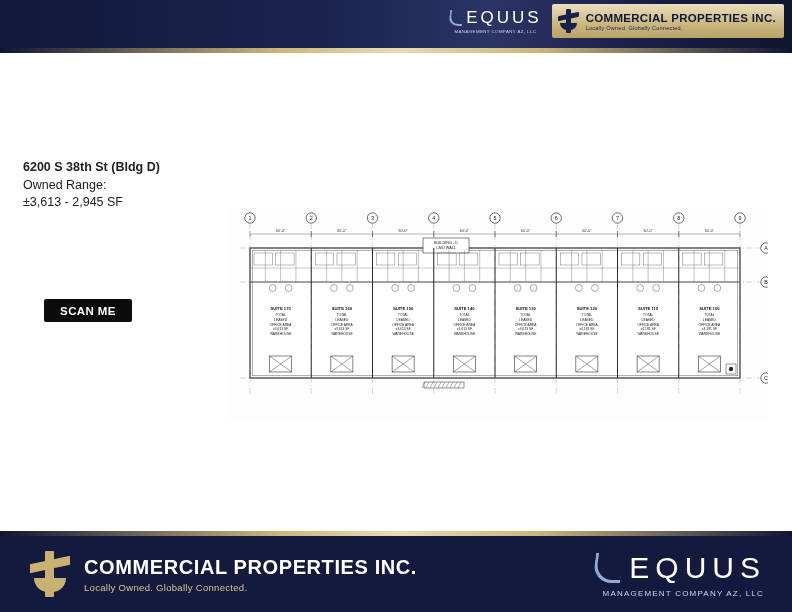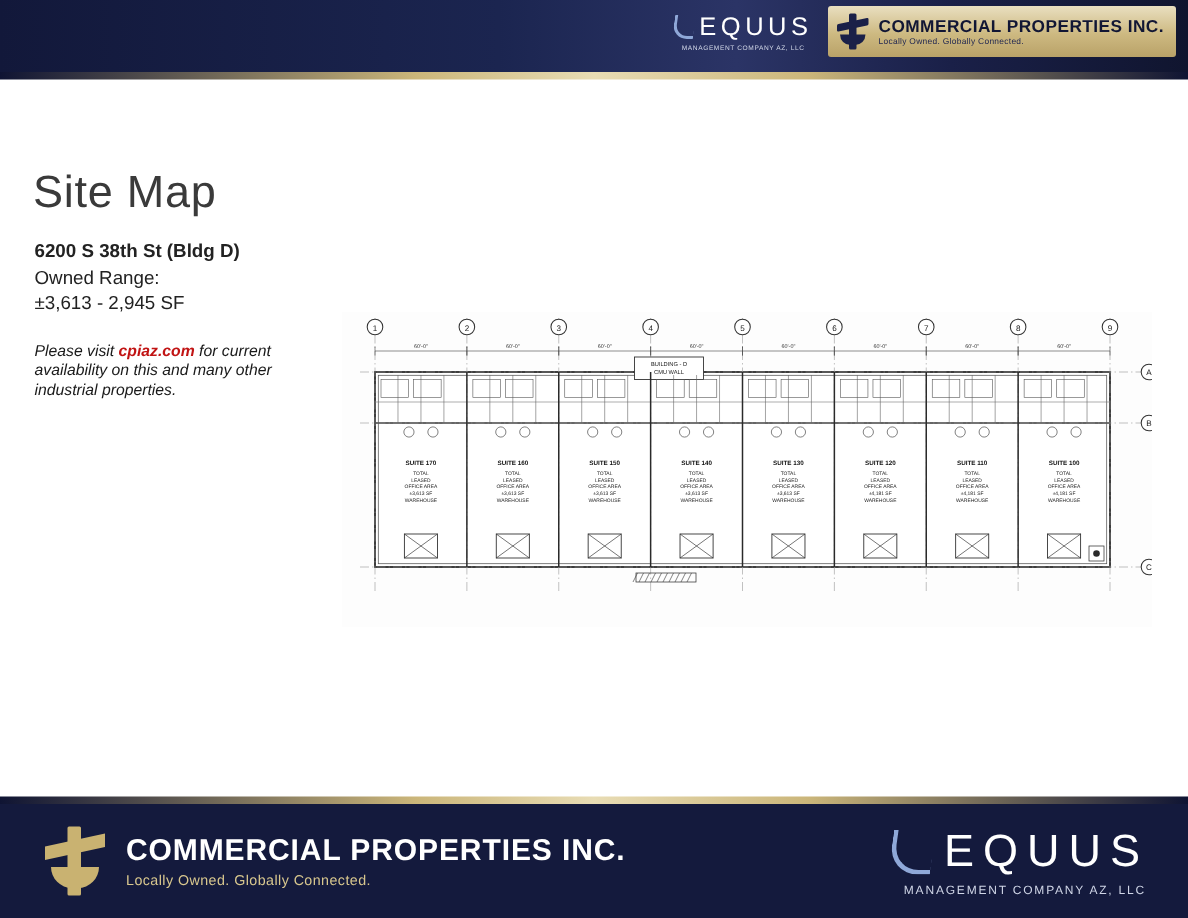--- a/index.html
+++ b/index.html
@@ -192,29 +192,26 @@
         </div>
         <div>
           <div class="cpi-txt-top">COMMERCIAL PROPERTIES INC.</div>
           <div class="cpi-txt-bot">Locally Owned. Globally Connected.</div>
         </div>
       </div>
     </div>
   </div>
   <div class="header-accent"></div>
 
-  <div class="sitemap-title">Site Map</div>
   <div class="addr">6200 S 38th St (Bldg D)</div>
   <div class="suite-range-label">Owned Range:</div>
   <div class="suite-range-val">±3,613 - 2,945 SF</div>
 
-  <div class="note">
-    <span>Please visit </span><a href="#">cpiaz.com</a><span> for current availability on this and many other industrial properties.</span>
-  </div>
-
+
+  <div class="scan-btn">SCAN ME</div>
 
   <div class="qr">
     <div class="qrgrid" id="qrgrid" style="grid-template-columns: repeat(25, 1fr); grid-template-rows: repeat(25, 1fr);">
         <i style="background: rgb(0, 0, 0);"></i>
         <i style="background: rgb(0, 0, 0);"></i>
         <i style="background: rgb(0, 0, 0);"></i>
         <i style="background: rgb(0, 0, 0);"></i>
         <i style="background: rgb(0, 0, 0);"></i>
         <i style="background: rgb(0, 0, 0);"></i>
         <i style="background: rgb(0, 0, 0);"></i>

